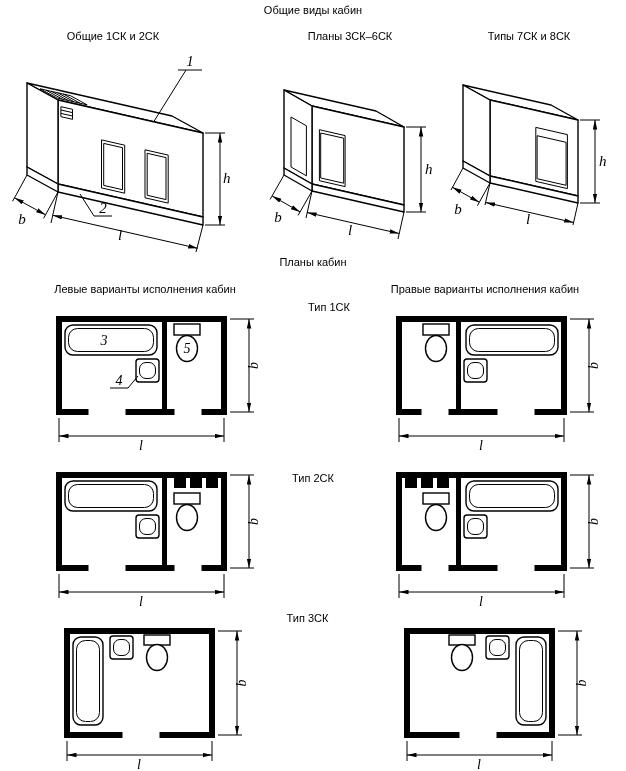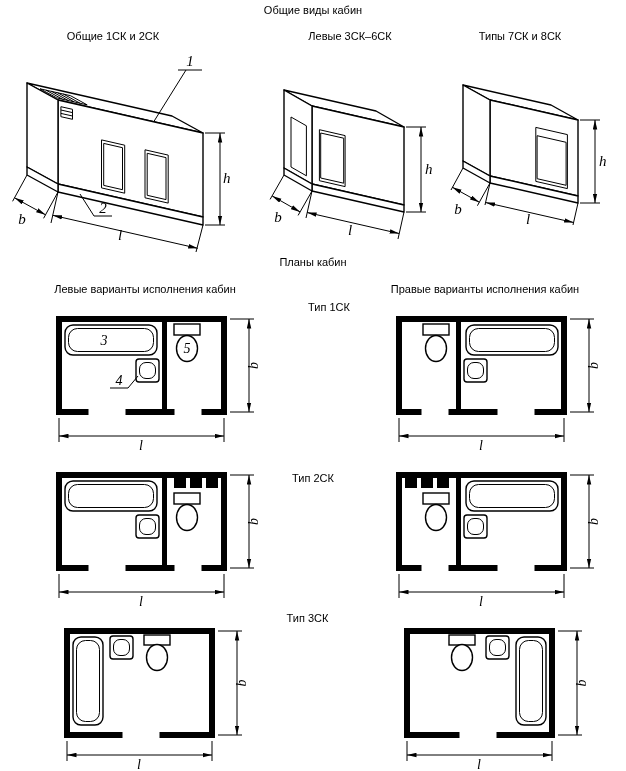--- a/index.html
+++ b/index.html
@@ -27,22 +27,22 @@
 <svg width="0" height="0">
   <defs>
     <marker id="arw" viewBox="0 0 10 5" refX="9.5" refY="2.5" markerWidth="10" markerHeight="5" orient="auto-start-reverse" markerUnits="userSpaceOnUse">
       <path d="M0,0.25 L9.5,2.5 L0,4.75 Z" fill="#000"></path>
     </marker>
   </defs>
 </svg>
 
 <div class="lbl" style="left:0;top:4px;width:626px">Общие виды кабин</div>
 <div class="lbl" style="left:8px;top:30px;width:210px">Общие 1СК и 2СК</div>
-<div class="lbl" style="left:265px;top:30px;width:170px">Левые 3СК–6СК</div>
-<div class="lbl" style="left:435px;top:30px;width:170px">Типы 7СК и 8СК</div>
+<div class="lbl" style="left:265px;top:30px;width:170px">Планы 3СК–6СК</div>
+<div class="lbl" style="left:444px;top:30px;width:170px">Типы 7СК и 8СК</div>
 <div class="lbl" style="left:0;top:256px;width:626px">Планы кабин</div>
 <div class="lbl" style="left:15px;top:283px;width:260px">Левые варианты исполнения кабин</div>
 <div class="lbl" style="left:355px;top:283px;width:260px">Правые варианты исполнения кабин</div>
 <div class="lbl" style="left:16px;top:301px;width:626px">Тип 1СК</div>
 <div class="lbl" style="left:0;top:472px;width:626px">Тип 2СК</div>
 <div class="lbl" style="left:0;top:612px;width:615px">Тип 3СК</div>
 
 <svg style="left:8px;top:44px" width="225" height="210" viewBox="0 0 225 210">
   <g>
     <polygon class="box" points="50,56 195,89 164,72 19,39"></polygon>

